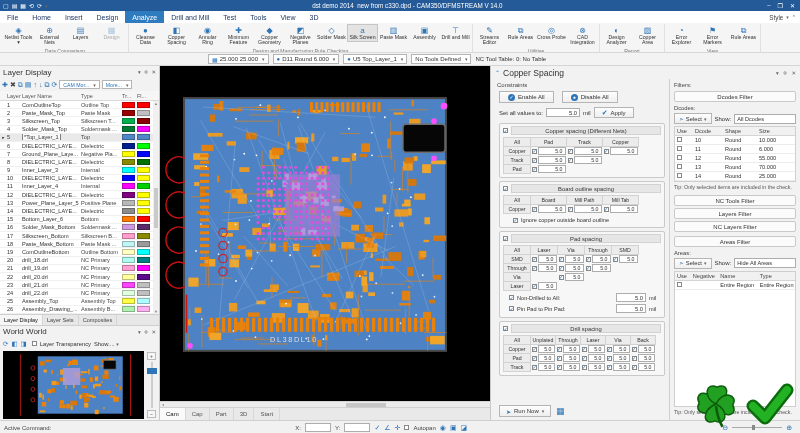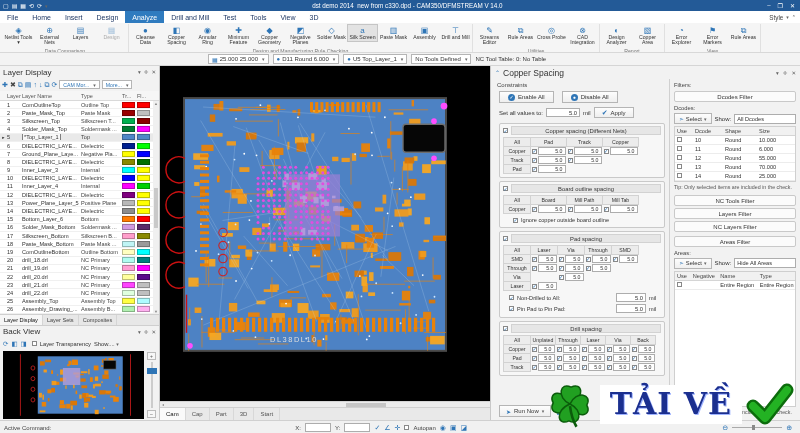--- a/index.html
+++ b/index.html
@@ -573,21 +573,21 @@
           <div class="thumb"></div>
           <span>▼</span>
       </div>
       </div>
     <div id="layer-tabs">
         <div class="ltab active">Layer Display</div>
         <div class="ltab">Layer Sets</div>
         <div class="ltab">Composites</div>
       </div>
     <div class="pane-hd" style="border-top:1px solid #cfcfcf;">
-      <span>Back View</span>
+      <span>World World</span>
       <span class="hd-ic">
         <span>▾</span>
         <span>✛</span>
         <span>✕</span>
       </span>
     </div>
     <div id="wv-toolbar">
       <span>⟳</span>
       <span>◧</span>
       <span>◨</span>
@@ -1780,20 +1780,17 @@
         </g>
       <g transform="rotate(180 24 24)">
           <path d="M24 24 C18 9 3 13 8.5 23 C3 33 18 37 24 24"></path>
         </g>
       <g transform="rotate(270 24 24)">
           <path d="M24 24 C18 9 3 13 8.5 23 C3 33 18 37 24 24"></path>
         </g>
     </g>
     <path d="M24 26 C25 34 27 40 30 45" stroke="#0b5c0b" stroke-width="2.4" fill="none"></path>
   </svg>
-  <div id="wm-textbox">
-    <span id="wm-text">TẢI VỀ</span>
-  </div>
   <svg width="48" height="44" viewBox="0 0 48 44">
     <path d="M7 24 L19 36 L41 8" stroke="#0c6c0c" stroke-width="13" fill="none" stroke-linecap="round" stroke-linejoin="round"></path>
     <path d="M7 24 L19 36 L41 8" stroke="#23b223" stroke-width="8" fill="none" stroke-linecap="round" stroke-linejoin="round"></path>
   </svg>
 </div>
 
 </body></html>

